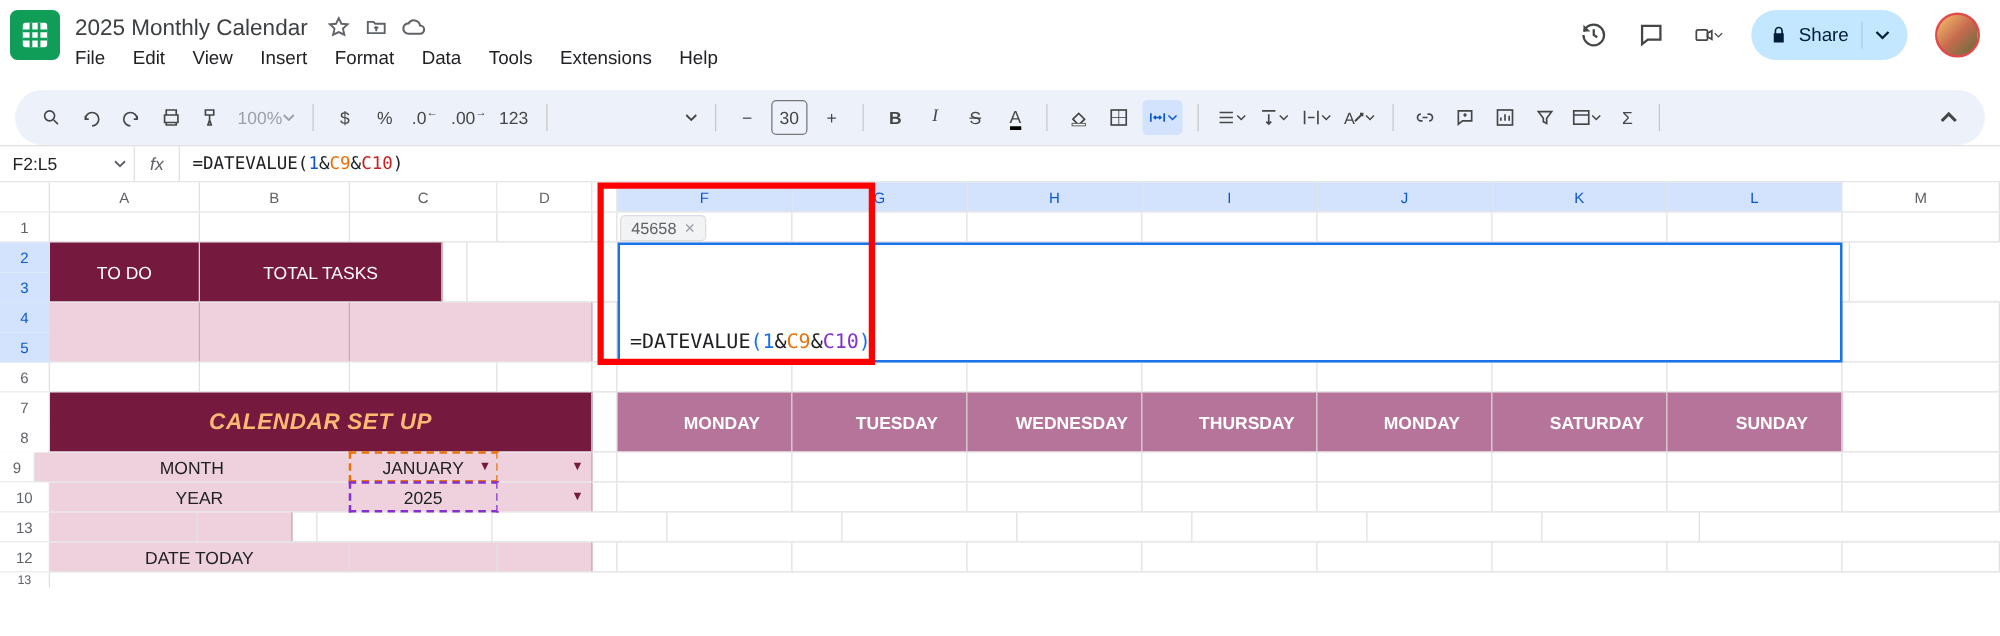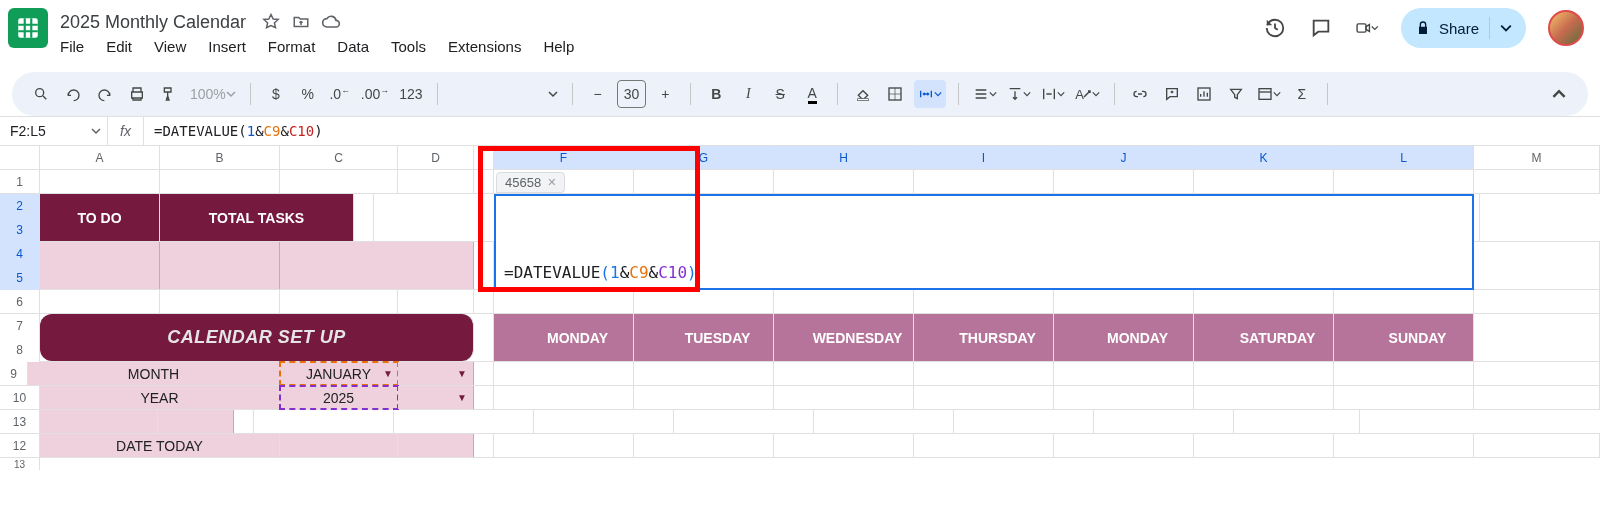--- a/index.html
+++ b/index.html
@@ -60,23 +60,23 @@
   .ch { flex:0 0 auto; display:flex; align-items:center; justify-content:center; font-size:12px; color:#5f6368; border-right:1px solid #e0e0e0; background:#fff;}
   .ch.sel { background:#d3e3fd; color:#0b57d0;}
   .row { display:flex; height:24px; border-bottom:1px solid #e0e0e0;}
   .rh { width:40px; display:flex; align-items:center; justify-content:center; font-size:12px; color:#5f6368; border-right:1px solid #e0e0e0; background:#fff;}
   .rh.sel { background:#d3e3fd; color:#0b57d0;}
   .cell { flex:0 0 auto; border-right:1px solid #e0e0e0; display:flex; align-items:center; justify-content:center; font-size:13px; position:relative;}
   
   .cA{width:120px}.cB{width:120px}.cC{width:118px}.cD{width:76px}.cE{width:20px}
   .cF{width:140px}.cG{width:140px}.cH{width:140px}.cI{width:140px}.cJ{width:140px}.cK{width:140px}.cL{width:140px}.cM{width:126px}
   
-  .hdr-dark { background:#76193e; color:#fff; font-weight:700; font-size:14px;}
+  .hdr-dark { background:#76193e; color:#fff; font-weight:400; font-size:14px;}
   .lt-pink { background:#eed1dd; border-color:#caa6b7 !important;}
-  .calsetup { background:#76193e; color:#e5e5e5; font-weight:700; font-style:italic; font-size:18px; letter-spacing:0.5px;border-radius:12px;}
+  .calsetup { background:#76193e; color:#fdba74; font-weight:700; font-style:italic; font-size:18px; letter-spacing:0.5px;}
   .setup-label{ background:#eed1dd; font-size:14px;}
   .setup-val  { background:#eed1dd; font-size:14px;}
   .drop-ind { position:absolute; right:4px; color:#76193e; font-size:10px;}
   .dashed-org { outline:2px dashed #e8710a; outline-offset:-1px;}
   .dashed-pur { outline:2px dashed #8430ce; outline-offset:-1px;}
   
   .dayhdr { background:#b6749a; color:#fff; font-weight:700; font-size:14px;padding-left:28px;}
   
   .sel-rect {
     position:absolute; border:2px solid #1a73e8; background:rgba(26,115,232,0.03);

